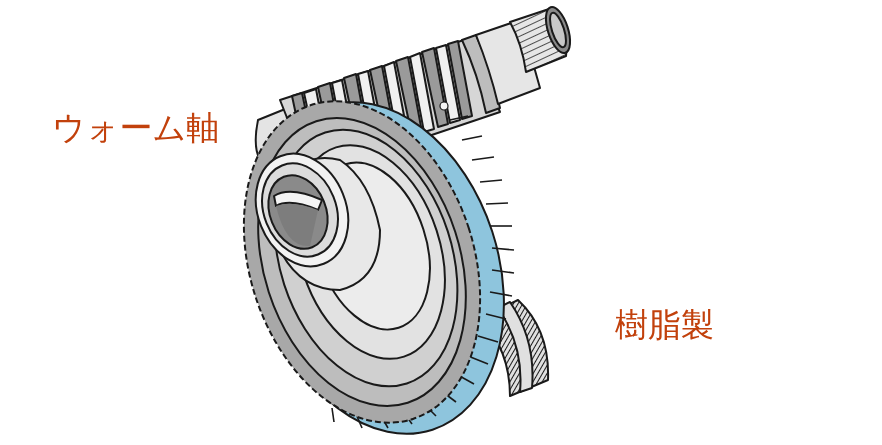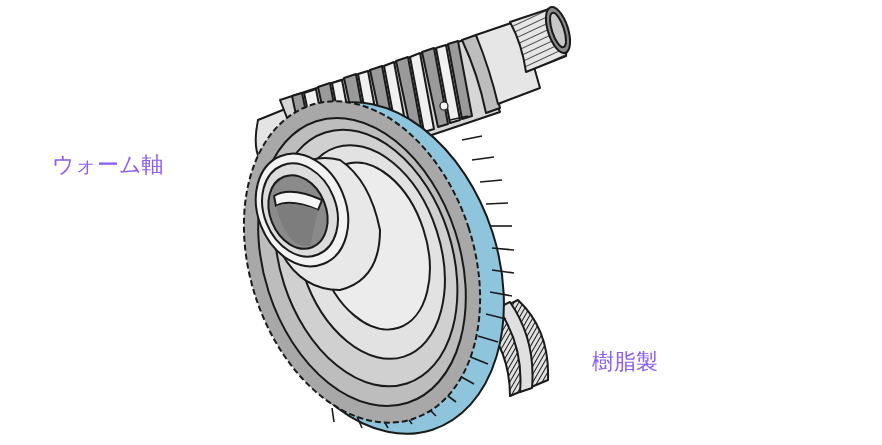--- a/index.html
+++ b/index.html
@@ -1,19 +1,19 @@
 <!DOCTYPE html>
 <html><head>
   <meta charset="utf-8">
   <style>
     html, body { margin: 0; padding: 0; background: #ffffff; }
     body { width: 882px; height: 445px; position: relative; overflow: hidden; font-family: "DejaVu Sans", sans-serif; }
-    .label { position: absolute; color: #8b5cf6; font-size: 22px; line-height: 1.2; white-space: nowrap; letter-spacing: 0px; margin-top: 44px; }
+    .label { position: absolute; color: #c2410c; font-size: 33px; line-height: 1.2; white-space: nowrap; letter-spacing: 0px; }
     #label-worm-shaft { left: 52px; top: 108px; }
-    #label-wheel { left: 592px; top: 305px; }
+    #label-wheel { left: 615px; top: 305px; }
     #label-wheel .line { display: block; }
     svg#diagram { position: absolute; left: 0; top: 0; }
   </style>
 </head>
 <body>
 
 <svg id="diagram" width="882" height="445" viewBox="0 0 882 445" xmlns="http://www.w3.org/2000/svg">
   <defs>
     <pattern id="knurl" width="4" height="4" patternUnits="userSpaceOnUse" patternTransform="rotate(30)">
       <rect width="4" height="4" fill="#e0e0e0"></rect>

